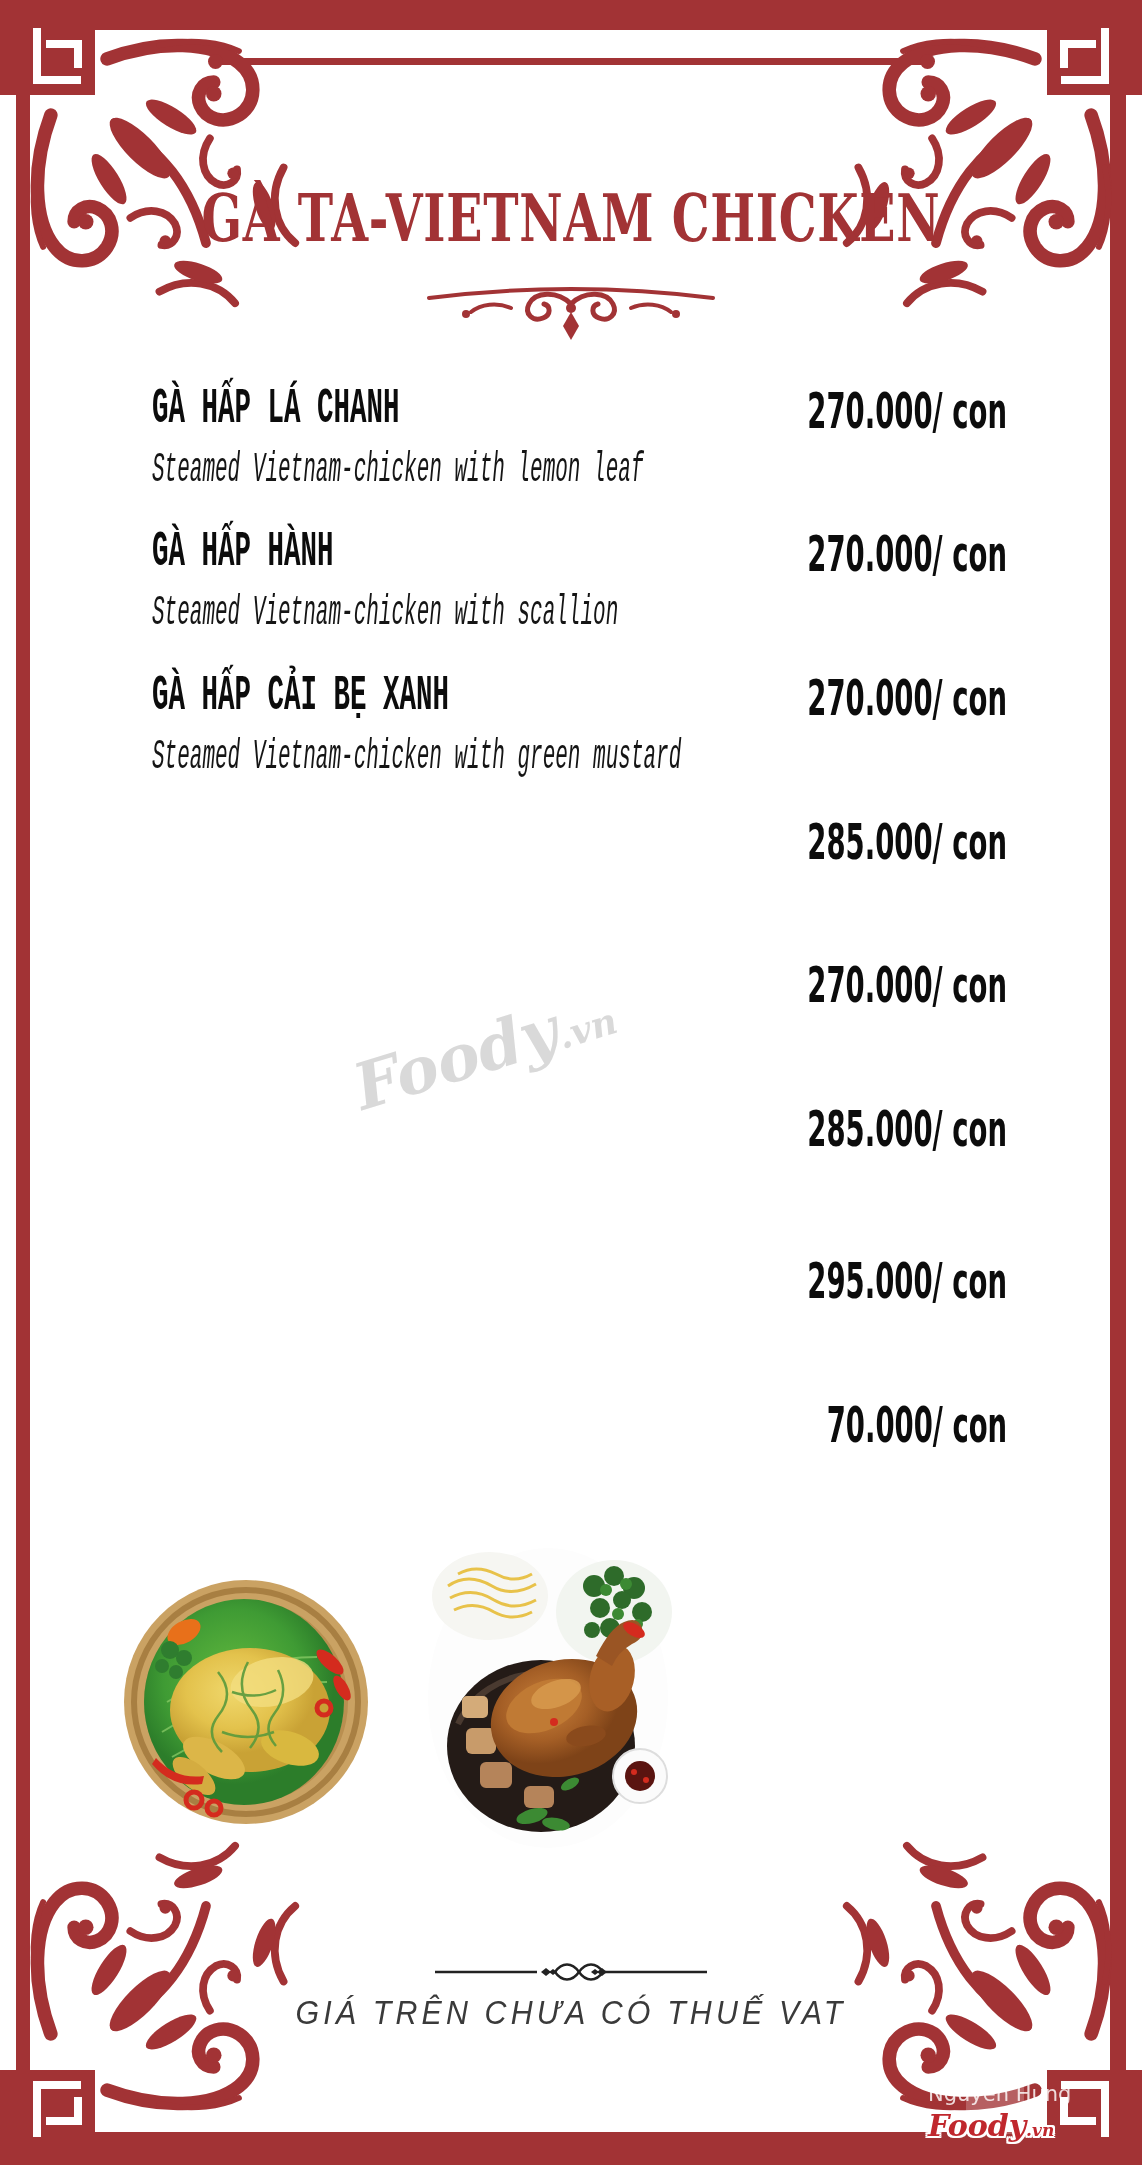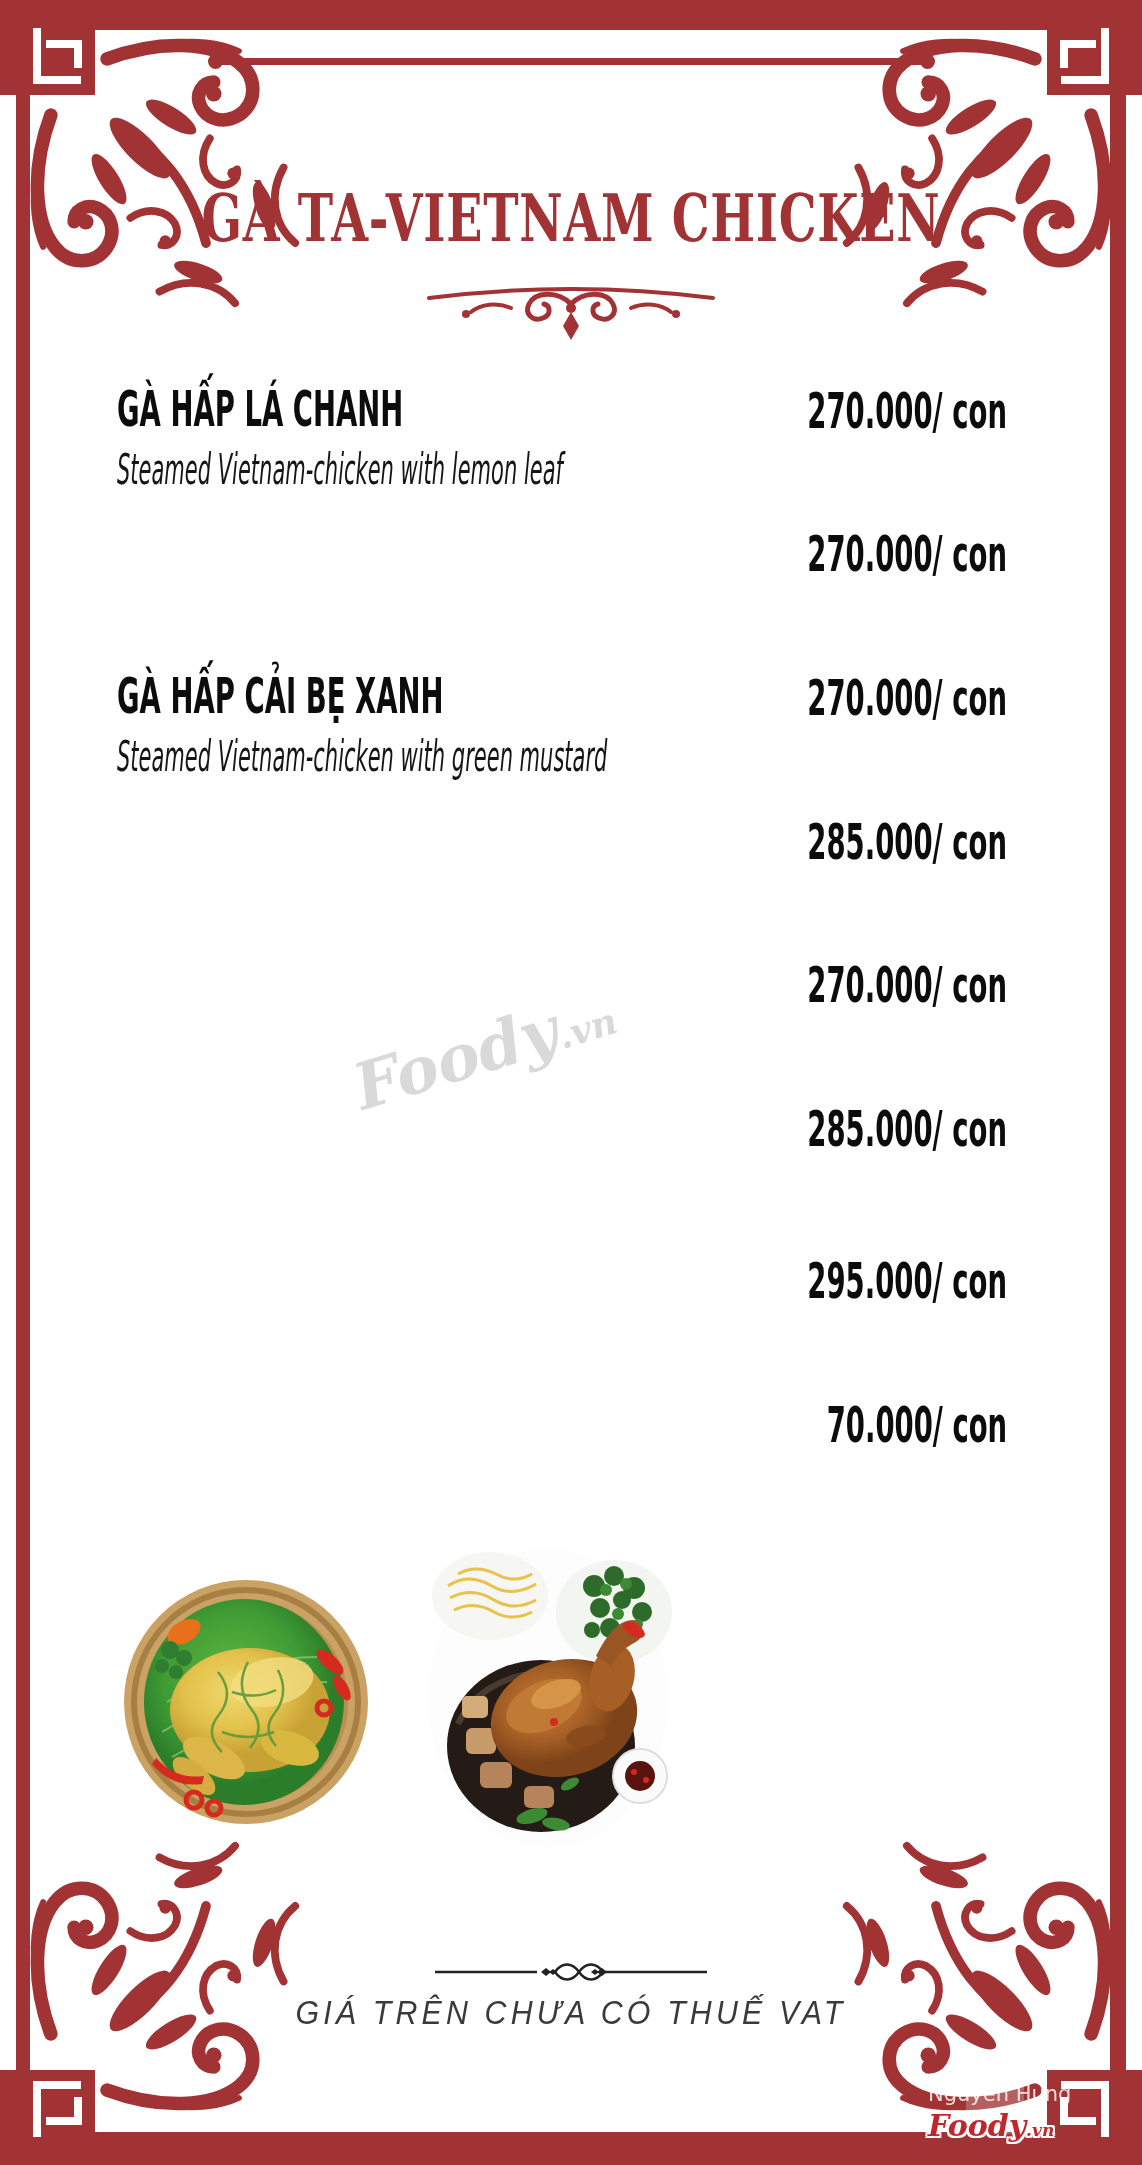--- a/index.html
+++ b/index.html
@@ -35,21 +35,21 @@
   .rule-dot-l{left:208px;} .rule-dot-r{left:920px;}
   
   .title{
     position:absolute;left:0;top:182px;width:1142px;text-align:center;
     font-family:"DejaVu Serif",serif;font-weight:bold;font-size:66px;line-height:72px;
     color:#A23335;white-space:nowrap;transform:scaleX(.72);transform-origin:center;
     letter-spacing:1px;
   }
   .title-divider{position:absolute;left:421px;top:278px;width:300px;height:66px;}
   
-  .menu-item{position:absolute;left:117px;}
+  .menu-item{position:absolute;left:152px;font-family:Liberation Mono, monospace;}
   .mi-name{
     font-size:50px;font-weight:bold;line-height:52px;color:#0c0c0c;
     white-space:nowrap;transform:scaleX(.55);transform-origin:left center;
   }
   .mi-desc{
     margin-top:12px;font-size:42px;font-style:italic;line-height:46px;color:#151515;
     white-space:nowrap;transform:scaleX(.50);transform-origin:left center;font-weight:500;
   }
   .mi-price{
     position:absolute;right:135px;font-size:50px;font-weight:bold;line-height:52px;
@@ -239,20 +239,24 @@
       <circle cx="45" cy="36" r="4"></circle>
     </g>
   </svg>
 
   <div class="menu-item" style="top:383px">
     <div class="mi-name">GÀ HẤP LÁ CHANH</div>
     <div class="mi-desc">Steamed Vietnam-chicken with lemon leaf</div>
   </div>
   <div class="mi-price" style="top:385px">270.000/ con</div>
 
+  <div class="menu-item" style="top:526px">
+    <div class="mi-name">GÀ HẤP HÀNH</div>
+    <div class="mi-desc">Steamed Vietnam-chicken with scallion</div>
+  </div>
   <div class="mi-price" style="top:528px">270.000/ con</div>
 
   <div class="menu-item" style="top:670px">
     <div class="mi-name">GÀ HẤP CẢI BẸ XANH</div>
     <div class="mi-desc">Steamed Vietnam-chicken with green mustard</div>
   </div>
   <div class="mi-price" style="top:672px">270.000/ con</div>
 
   <div class="mi-price" style="top:816px">285.000/ con</div>
 

